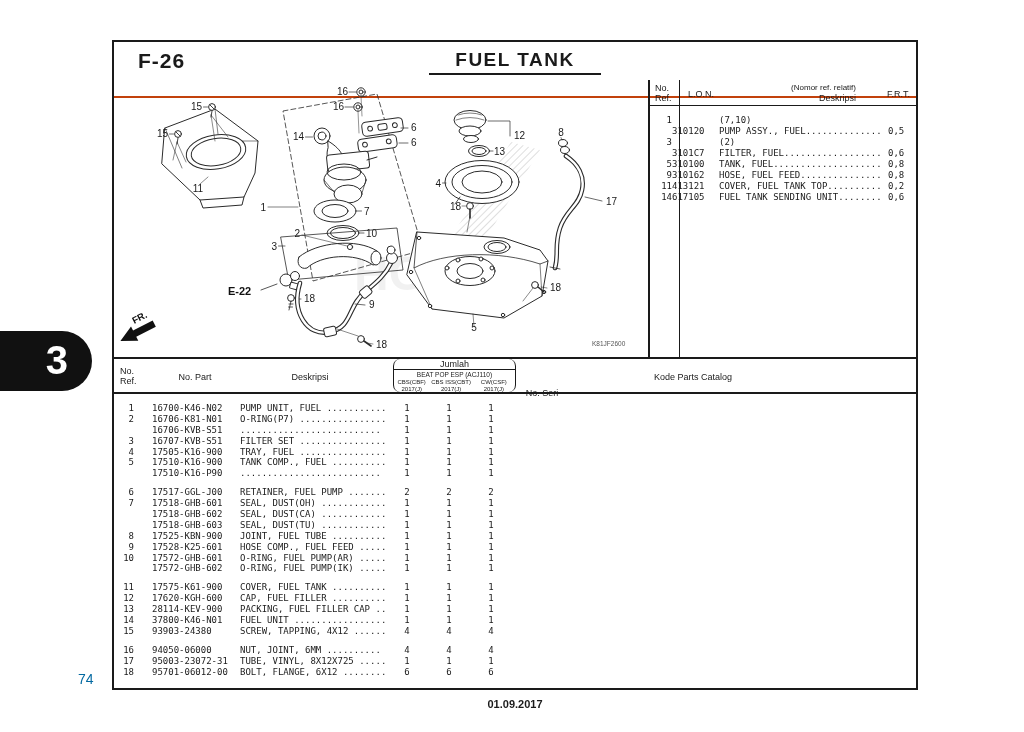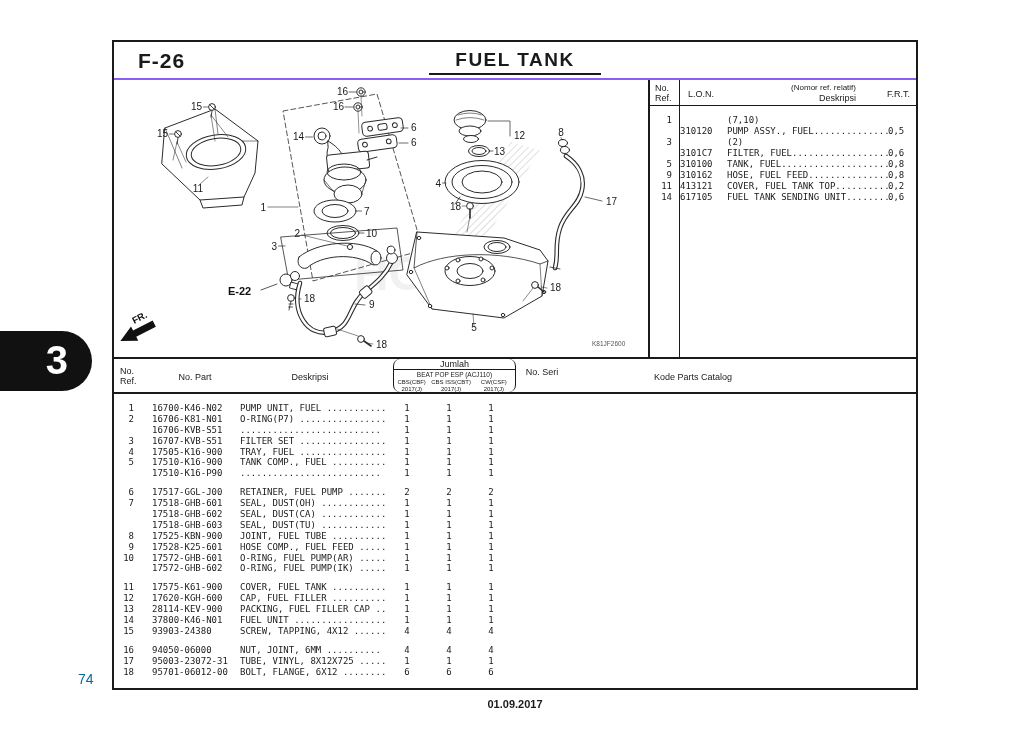--- a/index.html
+++ b/index.html
@@ -2,52 +2,52 @@
 <html><head>
 <meta charset="utf-8">
 <style>
   * { margin:0; padding:0; box-sizing:border-box; }
   html,body { width:1024px; height:732px; background:#ffffff; font-family:"Liberation Sans",sans-serif; color:#1a1a1a; }
   .canvas { position:relative; width:1024px; height:732px; overflow:hidden; }
 
   .sheet { position:absolute; left:112px; top:40px; width:806px; height:650px; border:2px solid #1a1a1a; }
 
   
-  .hdr { position:absolute; left:0; top:0; right:0; height:38px; border-bottom:2px solid #8b5cf6;padding-left:38px; }
+  .hdr { position:absolute; left:0; top:0; right:0; height:56px; border-bottom:2px solid #c2410c;padding-left:38px; }
   .hdr-code { position:absolute; left:24px; top:7px; font-size:21px; font-weight:bold; letter-spacing:1px; }
   .hdr-title-wrap { position:absolute; left:0; right:0; top:7px; text-align:center; }
   .hdr-title { display:inline-block; font-size:19px; font-weight:bold; letter-spacing:1.5px; border-bottom:2px solid #1a1a1a; padding:0 26px 2px 26px; }
 
   
   .diagram { position:absolute; left:0; top:38px; width:534px; height:277px; }
 
   
   .lon-panel { position:absolute; left:534px; top:38px; width:268px; height:277px; border-left:2px solid #1a1a1a; }
   .lon-vline { position:absolute; left:29px; top:0; bottom:0; width:1px; background:#1a1a1a; }
   .lon-head { position:relative; height:26px; border-bottom:1.5px solid #1a1a1a; font-size:9px; }
   .lh-ref { position:absolute; left:5px; top:3px; line-height:10px; }
   .lh-lon { position:absolute; left:38px; top:9px; }
   .lh-desc { position:absolute; left:66px; top:3px; width:140px; text-align:right; line-height:10px; }
   .lh-desc .small { font-size:8px; }
   .lh-frt { position:absolute; right:6px; top:9px; }
   .lon-body { position:absolute; left:0; right:0; top:26px; bottom:0; padding-top:9px;
               font-family:"DejaVu Sans Mono",monospace; font-size:9px; }
   .lrow { display:flex; height:11px; line-height:11px; white-space:pre; }
   .lr-ref { width:22px; text-align:right; }
-  .lr-lon { width:44px; margin-left:8px; }
+  .lr-lon { width:44px; }
   .lr-desc { flex:1; margin-left:3px; overflow:hidden; }
   .lr-frt { width:28px; }
 
   
   .parts { position:absolute; left:0; right:0; top:315px; bottom:0; border-top:2px solid #1a1a1a; }
   .parts-head { position:relative; height:35px; border-bottom:2px solid #1a1a1a; font-size:9px; }
   .ph-ref { position:absolute; left:6px; top:7px; line-height:10px; }
   .ph-part { position:absolute; left:51px; width:60px; top:13px; text-align:center; }
   .ph-desc { position:absolute; left:166px; width:60px; top:13px; text-align:center; }
-  .ph-seri { position:absolute; left:398px; width:60px; top:8px; text-align:center; }
+  .ph-seri { position:absolute; left:398px; width:60px; top:29px; text-align:center; }
   .ph-kode { position:absolute; left:540px; width:162px; top:13px; text-align:left; }
   .jgroup { position:absolute; left:279px; top:0; width:123px; height:100%;
             border-left:1.5px solid #1a1a1a; border-right:1.5px solid #1a1a1a;border-radius:7px; }
   .jtitle { height:11px; line-height:11px; text-align:center; font-size:9px; border-bottom:1px solid #1a1a1a; }
   .jmodel { font-size:6.5px; line-height:8px; text-align:center; margin-top:1px; letter-spacing:0; }
   .jcols { display:flex; margin-top:0; }
   .jcol { font-size:6px; line-height:6.5px; text-align:center; }
   .jc1 { width:36px; } .jc2 { width:44px; } .jc3 { width:43px; }
   .parts-body { position:absolute; left:0; right:0; top:35px; bottom:0; padding-top:9px;
                 font-family:"DejaVu Sans Mono",monospace; font-size:9px; }

